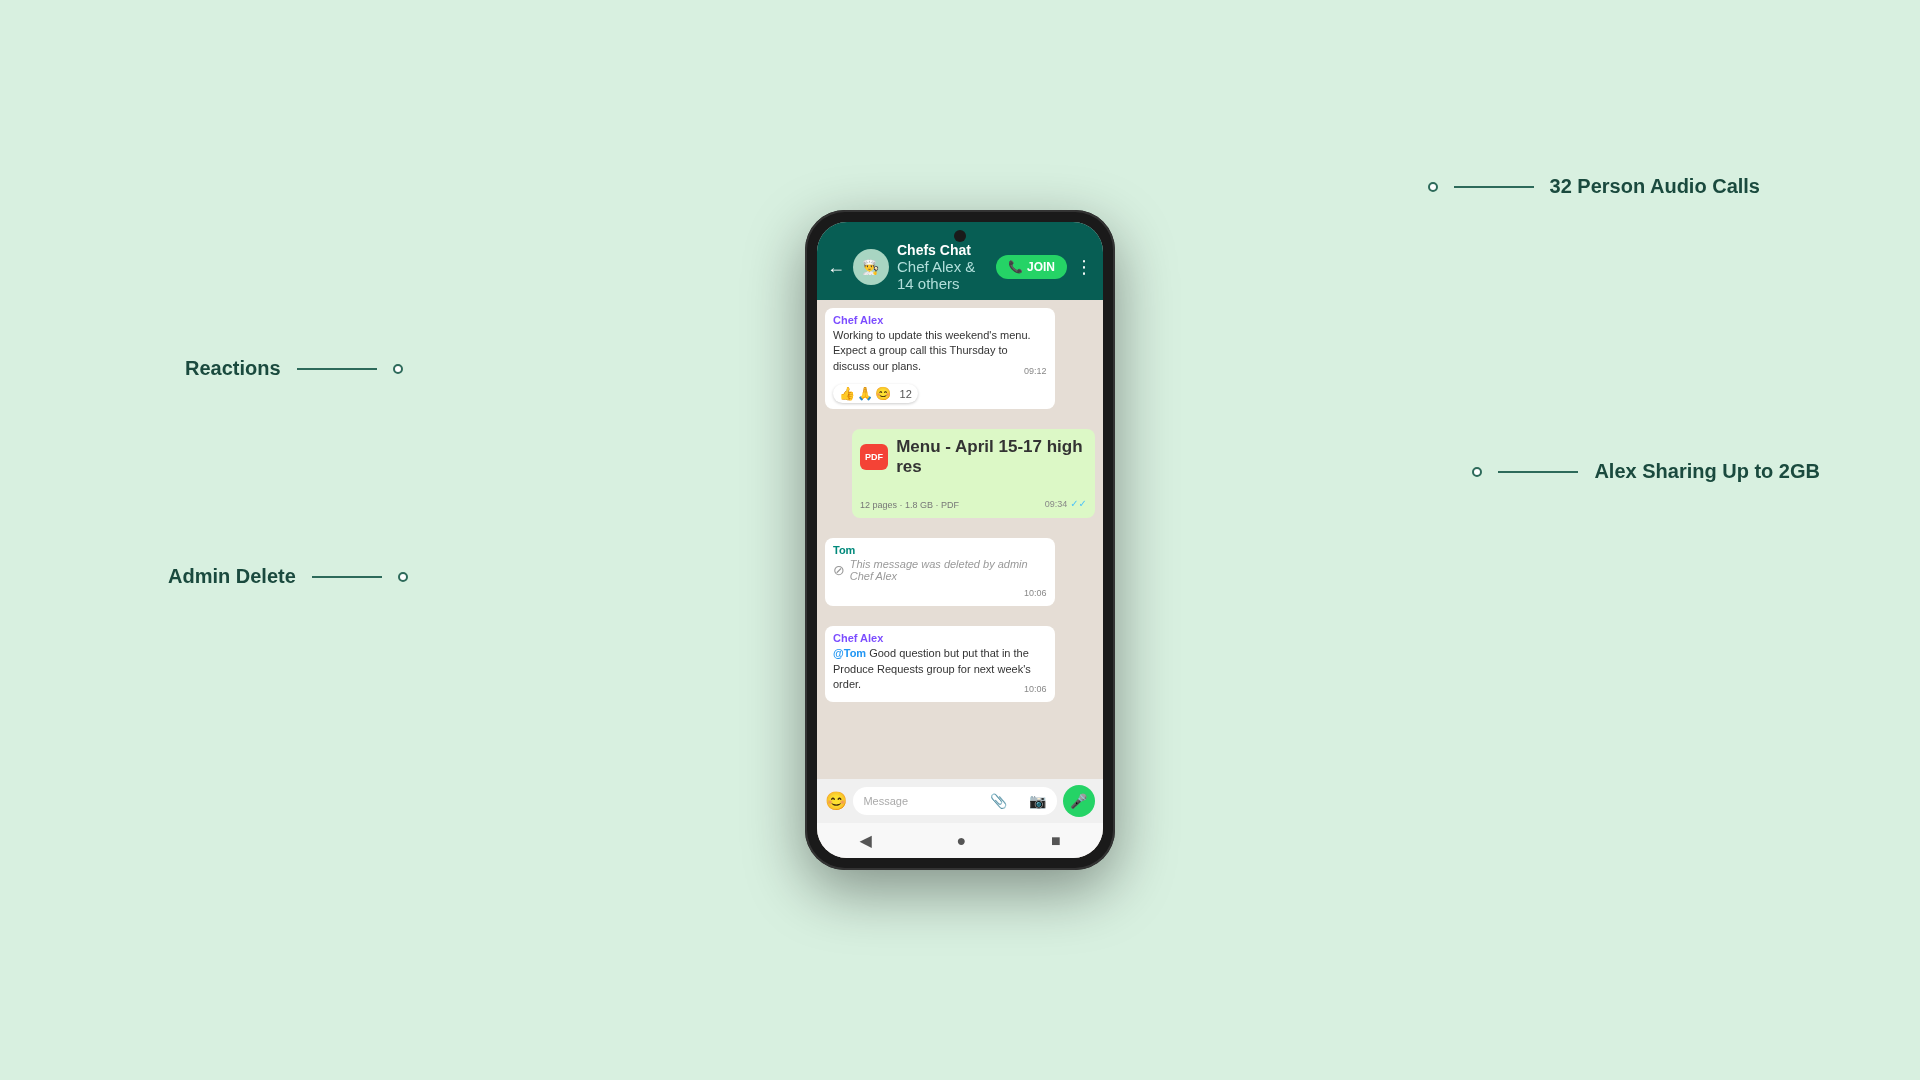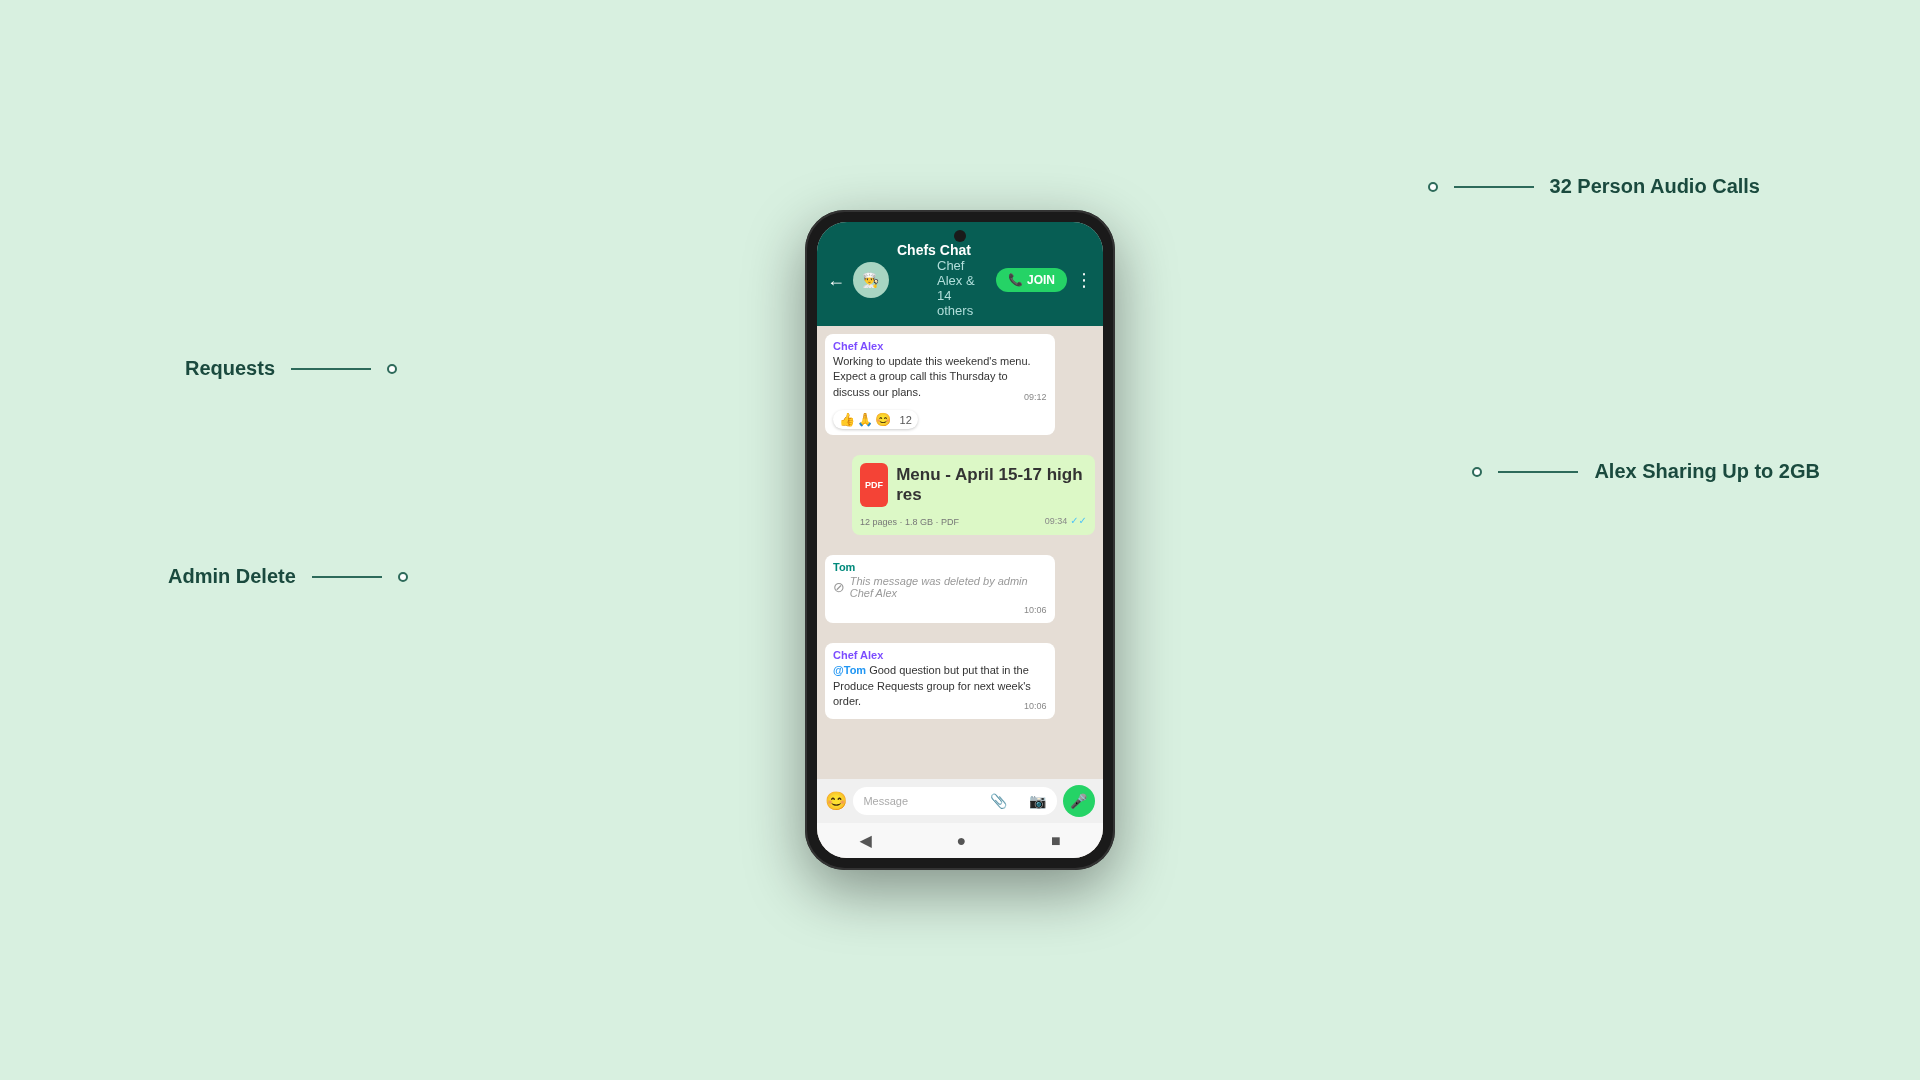--- a/index.html
+++ b/index.html
@@ -90,22 +90,21 @@
     }
 
     .header-name {
       color: white;
       font-size: 14px;
       font-weight: 600;
     }
 
     .header-subtitle {
       color: #b2dfdb;
-      font-size: 13px;
-      margin-left: 40px;
+      font-size: 15px;
     }
 
     .header-join-btn {
       background: #25d366;
       border: none;
       border-radius: 20px;
       color: white;
       padding: 5px 12px;
       font-size: 12px;
       font-weight: bold;
@@ -201,21 +200,21 @@
     }
 
     .file-content {
       display: flex;
       align-items: center;
       gap: 8px;
     }
 
     .pdf-icon {
       width: 32px;
-      height: 44px;
+      height: 26px;
       background: #f44336;
       border-radius: 6px;
       display: flex;
       align-items: center;
       justify-content: center;
       color: white;
       font-size: 9px;
       font-weight: bold;
     }
 
@@ -362,21 +361,21 @@
 
     .annotation-file {
       right: 100px;
       top: 460px;
     }
   </style>
 </head>
 <body>
 
 <div class="annotation annotation-reactions">
-  <span class="annotation-text">Requests</span>
+  <span class="annotation-text">Reactions</span>
   <div class="annotation-line" style="width: 80px;"></div>
   <div class="annotation-dot"></div>
 </div>
 
 <div class="annotation annotation-admin">
   <span class="annotation-text">Admin Delete</span>
   <div class="annotation-line" style="width: 70px;"></div>
   <div class="annotation-dot"></div>
 </div>
 
@@ -431,21 +430,21 @@
         </div>
 
 
         <div class="file-message">
           <div class="file-content">
             <div class="pdf-icon">PDF</div>
             <div>
               <div class="file-name">Menu - April 15-17 high res</div>
             </div>
           </div>
-          <div style="display:flex; justify-content:space-between; align-items:center; margin-top:7px;">
+          <div style="display:flex; justify-content:space-between; align-items:center; margin-top:20px;">
             <span class="file-meta">12 pages · 1.8 GB · PDF</span>
             <span style="display:flex; gap:3px; align-items:center;">
               <span class="message-time" style="float:none; margin:0;">09:34</span>
               <span class="message-ticks">✓✓</span>
             </span>
           </div>
         </div>
 
         <div class="message-received">
           <div class="message-sender sender-tom">Tom</div>

